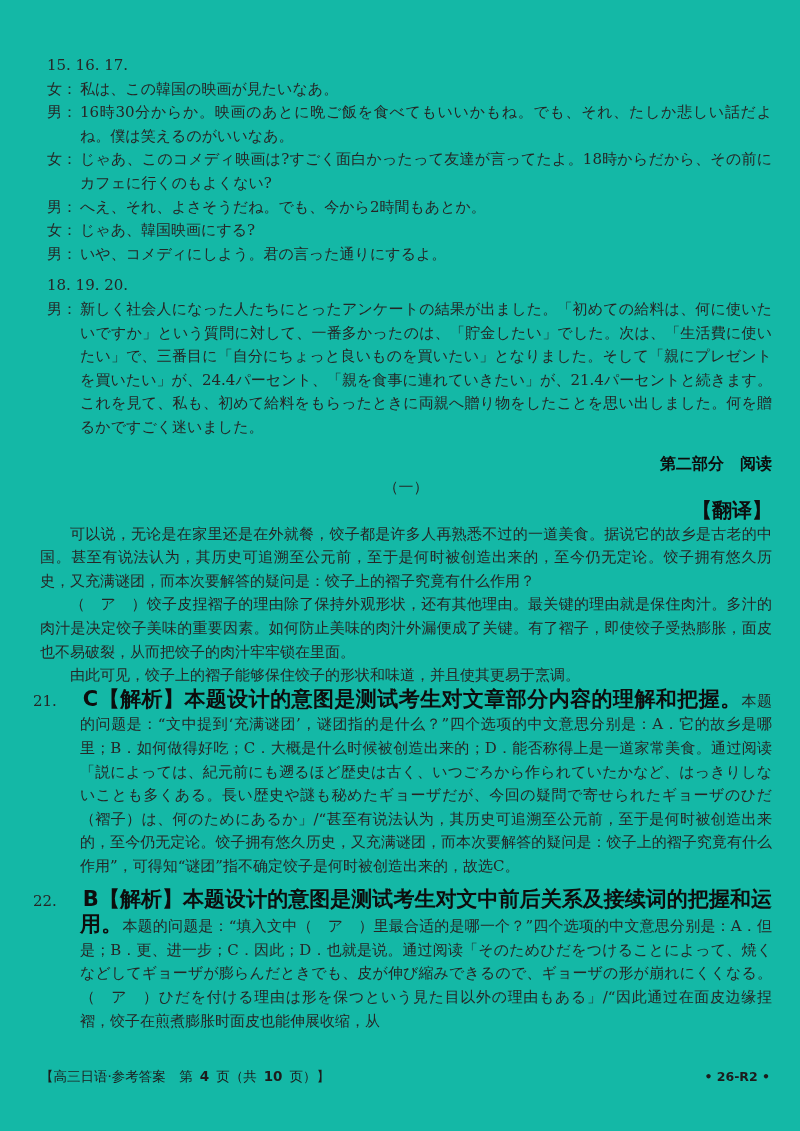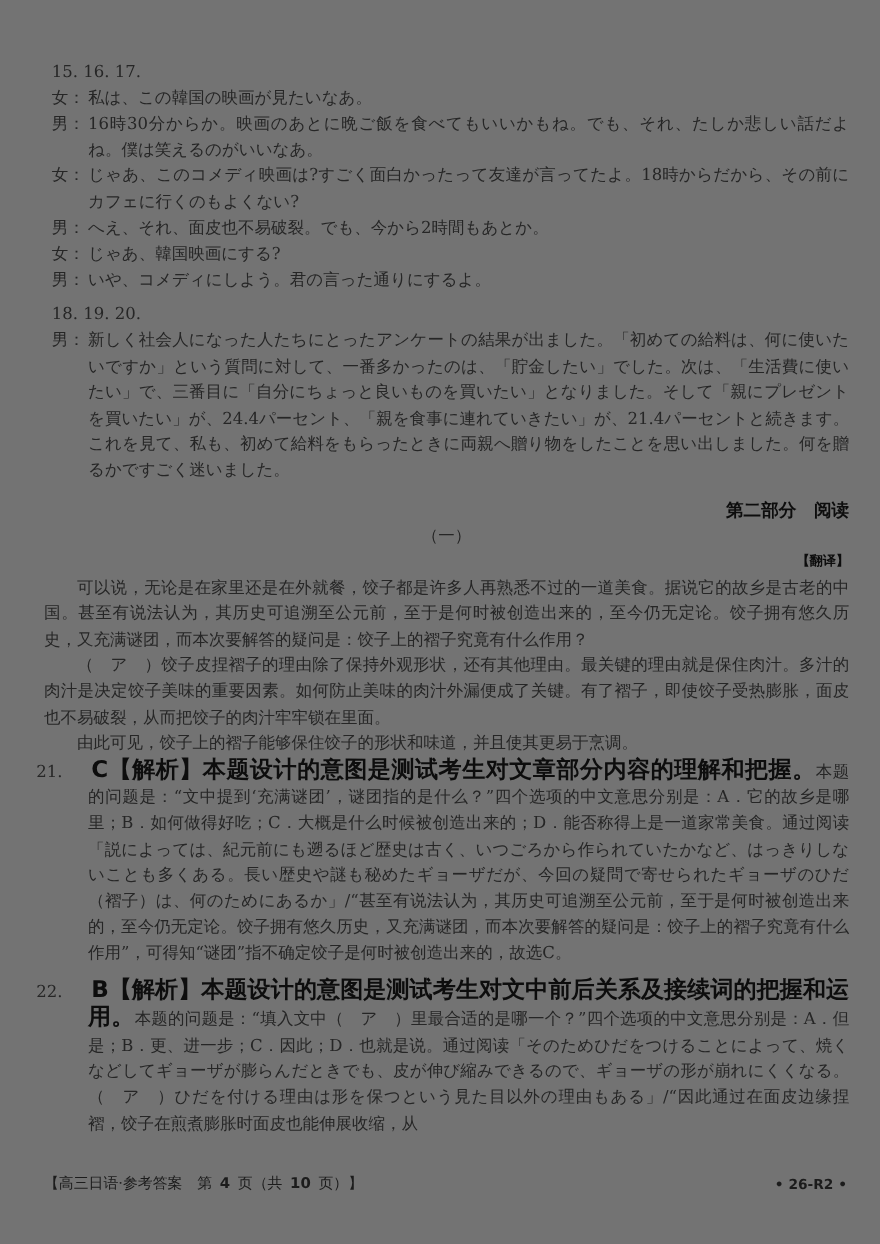--- a/index.html
+++ b/index.html
@@ -1,30 +1,30 @@
 <!DOCTYPE html>
 <html><head>
 <meta charset="utf-8">
 <style>
   html,body{margin:0;padding:0;background:#ffffff;}
   .page{
-    width:800px;height:1131px;background:#737373;position:relative;overflow:hidden;
+    width:800px;height:1131px;background:#14b8a6;position:relative;overflow:hidden;
     box-sizing:border-box;padding:54px 28px 0 40px;
     font-family:"DejaVu Serif","Liberation Serif",serif;
     font-size:15px;line-height:23.6px;color:#262626;
   }
   .qnums{margin-left:7px;}
   .dlg{display:flex;margin-left:7px;}
   .spk{flex:0 0 33px;}
   .speech{flex:1;text-align:justify;}
   .sec2{margin-top:8px;}
   .hei{font-family:"DejaVu Sans","Liberation Sans",sans-serif;font-weight:700;color:#0d0d0d;text-align:right;}
   .part-title{margin:12px 0 0 0;font-size:16px;line-height:24px;}
   .passage-no{text-align:center;}
-  .trans-label{font-size:12px;}
+  .trans-label{font-size:20px;}
   .para{margin:0;text-indent:2em;text-align:justify;}
   .question{margin-left:-7px;padding-left:47px;text-indent:-47px;text-align:justify;}
   .q-gap{margin-top:9px;}
   .qno{padding-right:26px;}
   .lead{font-size:21px;}
   .footer{position:absolute;left:40px;right:28px;top:1066px;font-size:13.5px;line-height:20px;color:#1c1c1c;}
   .f-center{text-align:left;}
   .fnum{font-family:"DejaVu Sans","Liberation Sans",sans-serif;font-weight:700;}
   .f-center .fnum{padding:0 7px;}
   .f-right{position:absolute;right:2px;top:1px;font-size:12.5px;}
@@ -43,21 +43,21 @@
     <div class="dlg">
       <span class="spk">男：</span>
       <span class="speech">16時30分からか。映画のあとに晩ご飯を食べてもいいかもね。でも、それ、たしか悲しい話だよね。僕は笑えるのがいいなあ。</span>
     </div>
     <div class="dlg">
       <span class="spk">女：</span>
       <span class="speech">じゃあ、このコメディ映画は?すごく面白かったって友達が言ってたよ。18時からだから、その前にカフェに行くのもよくない?</span>
     </div>
     <div class="dlg">
       <span class="spk">男：</span>
-      <span class="speech">へえ、それ、面皮也不易破裂。でも、今から2時間もあとか。</span>
+      <span class="speech">へえ、それ、よさそうだね。でも、今から2時間もあとか。</span>
     </div>
     <div class="dlg">
       <span class="spk">女：</span>
       <span class="speech">じゃあ、韓国映画にする?</span>
     </div>
     <div class="dlg">
       <span class="spk">男：</span>
       <span class="speech">いや、コメディにしよう。君の言った通りにするよ。</span>
     </div>
   </section>

